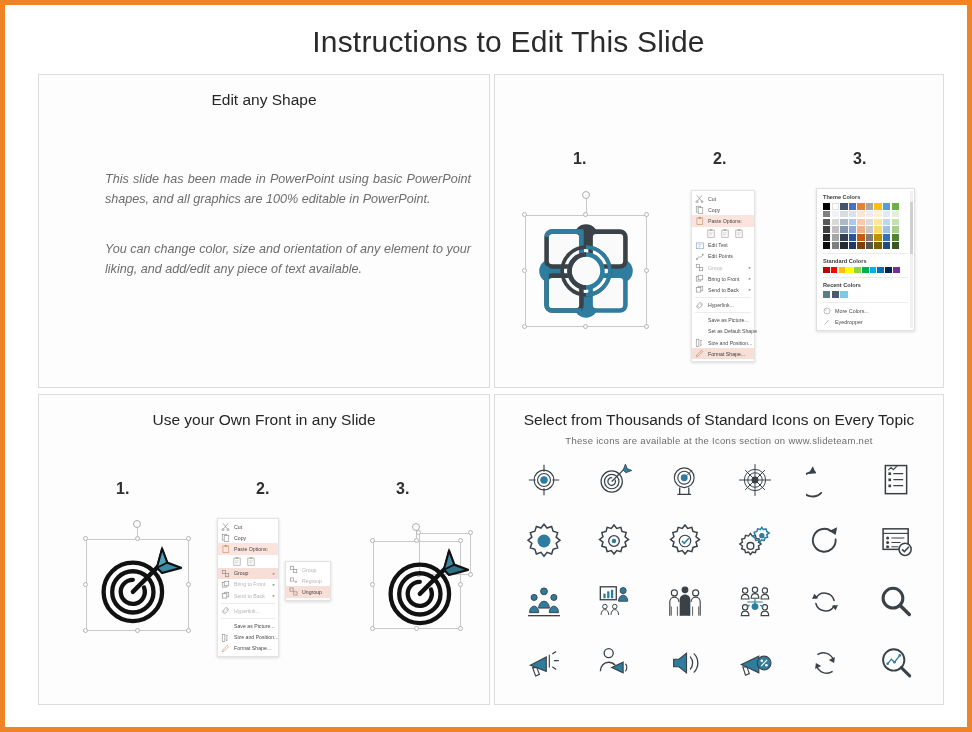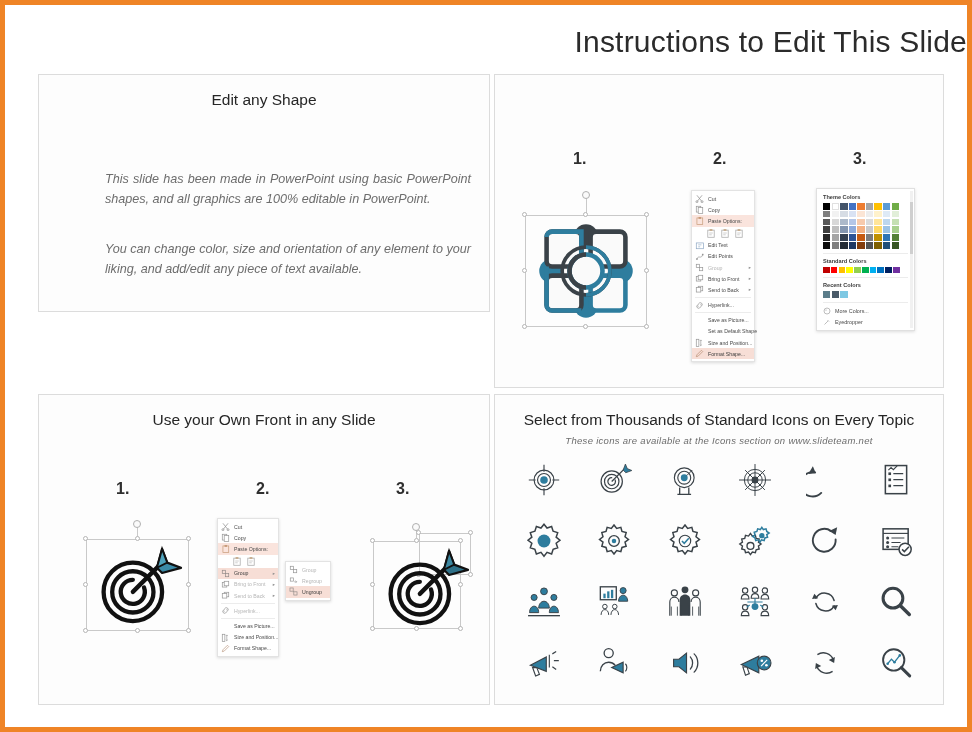--- a/index.html
+++ b/index.html
@@ -19,51 +19,50 @@
   #slide-inner {
     position: absolute;
     left: 0; top: 0; right: 0; bottom: 0;
     background: #ffffff;
   }
 
   
   #page-title {
     position: absolute;
     top: 20px; left: 0; width: 100%;
-    text-align: right;
+    text-align: center;
     font-size: 30px;
     color: #2b2b2b;
     letter-spacing: .2px;
     font-weight: 400;
     padding-left: 45px;
   }
 
   
   .panel {
     position: absolute;
     background: #fdfdfd;
     border: 1px solid #dcdcdc;
   }
-  #panel-edit-shape   { left: 33px;  top: 69px;  width: 452px; height: 238px; }
+  #panel-edit-shape   { left: 33px;  top: 69px;  width: 452px; height: 314px; }
   #panel-resize-shape { left: 489px; top: 69px;  width: 450px; height: 314px; }
   #panel-own-icons    { left: 33px;  top: 389px; width: 452px; height: 311px; }
   #panel-icon-library { left: 489px; top: 389px; width: 450px; height: 311px; }
 
   .panel-heading {
     text-align: center;
     font-size: 15.5px;
     color: #262626;
     margin-top: 16px;
     font-weight: 400;
   }
   .panel-subheading {
     text-align: center;
     font-size: 9.5px;
     color: #6c6c6c;
-    font-style: italic;
     margin-top: 6px;
     letter-spacing: .3px;
   }
 
   
   .body-text {
     position: absolute;
     left: 18px; right: 18px;
     font-size: 12.6px;
     font-style: italic;

